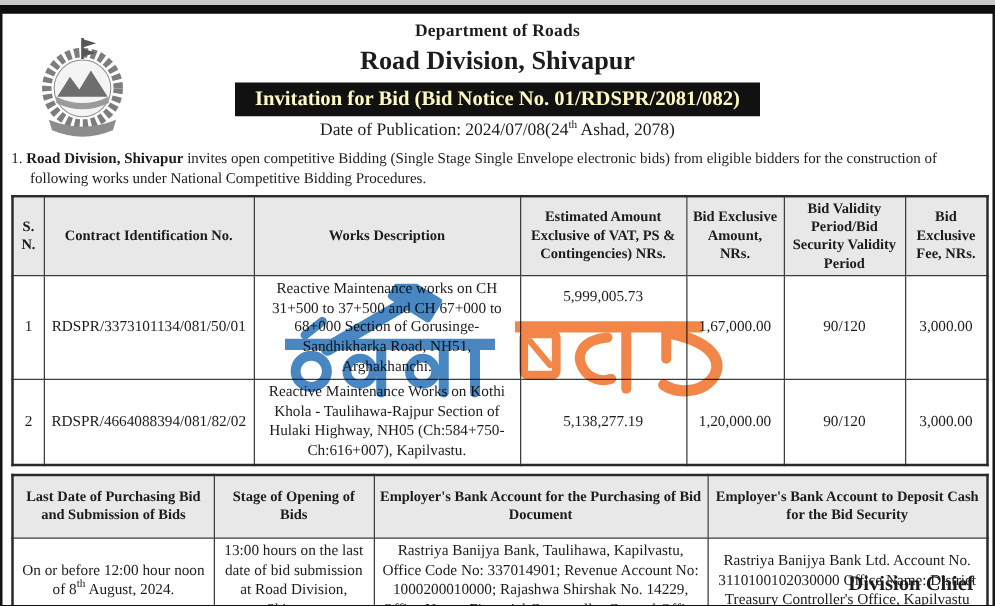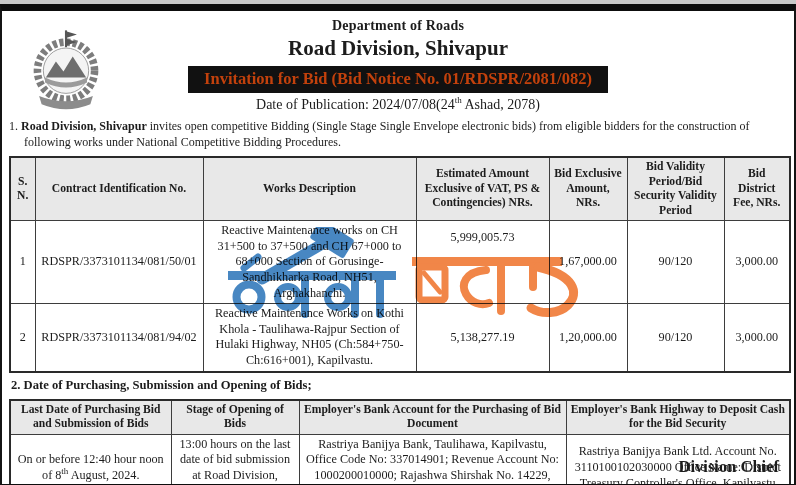--- a/index.html
+++ b/index.html
@@ -8,36 +8,36 @@
     margin:4px auto; background:#ffffff; overflow:hidden;
     border:2px solid #141414; border-top:7px solid #0d0d0d; border-bottom:5px solid #0d0d0d;
     padding:5px 7px 4px 7px;
     font-family:"Liberation Serif","DejaVu Serif",serif; color:#1c1c1c;
   }
   .emblem { position:absolute; left:22px; top:12px; width:84px; height:92px; }
   .hdr { text-align:center; }
   .dept { font-size:14px; font-weight:bold; letter-spacing:.2px; margin-top:2px; }
   .division { font-size:21px; font-weight:bold; margin-top:2px; }
   .banner {
-    display:inline-block; background:var(--banner-bg,#111); color:#c2410c;
+    display:inline-block; background:var(--banner-bg,#111); color:#fef9c3;
     font-size:16.5px; font-weight:bold; padding:3px 16px 4px; margin-top:5px;
   }
   .pubdate { font-size:14px; margin-top:4px; }
   sup { font-size:9px; vertical-align:super; line-height:0; }
   .para { font-size:12px; line-height:1.3; margin-top:6px; padding-left:15px; text-indent:-15px; }
   table { border-collapse:collapse; table-layout:fixed; width:780px; margin-top:6px; }
   th,td { border:1px solid #3d3d3d; text-align:center; vertical-align:middle; padding:2px 4px; overflow:hidden; }
   .t1, .t2 { border:2px solid #2a2a2a; }
   thead th { background:var(--table-header-bg,#e8e8e8); font-size:11.6px; line-height:1.25; font-weight:bold; }
   td { font-size:12.2px; line-height:1.28; }
   .t1 thead tr { height:52px; }
   .t1 .r1 { height:58px; }
   .t1 .r2 { height:62px; }
   .t1 .amt-top { vertical-align:top; padding-top:9px; }
-  .t2 thead tr { height:34px; }
+  .t2 thead tr { height:51px; }
   .t2 tbody tr { height:56px; }
   .sec2 { font-weight:bold; font-size:12.6px; margin-top:5px; padding-left:2px; }
   .chief { position:absolute; right:15px; bottom:7px; font-weight:bold; font-size:16.5px;text-align:center; }
   .watermark {
     position:absolute; left:226px; top:216px; width:362px; height:94px;
     opacity:.88; mix-blend-mode:multiply; pointer-events:none; z-index:6;
   }
 </style>
 </head>
 <body>
@@ -84,68 +84,64 @@
         <col style="width:66px">
     </colgroup>
     <thead>
       <tr>
         <th>S. N.</th>
         <th>Contract Identification No.</th>
         <th>Works Description</th>
         <th>Estimated Amount Exclusive of VAT, PS &amp; Contingencies) NRs.</th>
         <th>Bid Exclusive Amount, NRs.</th>
         <th>Bid Validity Period/Bid Security Validity Period</th>
-        <th>Bid District Fee, NRs.</th>
+        <th>Bid Exclusive Fee, NRs.</th>
       </tr>
     </thead>
     <tbody>
       <tr class="r1">
         <td>1</td>
         <td>RDSPR/3373101134/081/50/01</td>
         <td>Reactive Maintenance works on CH 31+500 to 37+500 and CH 67+000 to 68+000 Section of Gorusinge-Sandhikharka Road, NH51, Arghakhanchi.</td>
         <td class="amt-top">5,999,005.73</td>
         <td>1,67,000.00</td>
         <td>90/120</td>
         <td>3,000.00</td>
       </tr>
       <tr class="r2">
         <td>2</td>
-        <td>RDSPR/3373101134/081/94/02</td>
-        <td>Reactive Maintenance Works on Kothi Khola - Taulihawa-Rajpur Section of Hulaki Highway, NH05 (Ch:584+750-Ch:616+001), Kapilvastu.</td>
+        <td>RDSPR/4664088394/081/82/02</td>
+        <td>Reactive Maintenance Works on Kothi Khola - Taulihawa-Rajpur Section of Hulaki Highway, NH05 (Ch:584+750-Ch:616+007), Kapilvastu.</td>
         <td>5,138,277.19</td>
         <td>1,20,000.00</td>
         <td>90/120</td>
         <td>3,000.00</td>
       </tr>
     </tbody>
   </table>
 
-  <div class="sec2">
-    <span>2.</span>
-    <span>Date of Purchasing, Submission and Opening of Bids;</span>
-  </div>
 
   <table class="t2">
     <colgroup>
       <col style="width:161px">
         <col style="width:128px">
         <col style="width:267px">
         <col style="width:224px">
     </colgroup>
     <thead>
       <tr>
         <th>Last Date of Purchasing Bid and Submission of Bids</th>
         <th>Stage of Opening of Bids</th>
         <th>Employer's Bank Account for the Purchasing of Bid Document</th>
-        <th>Employer's Bank Highway to Deposit Cash for the Bid Security</th>
+        <th>Employer's Bank Account to Deposit Cash for the Bid Security</th>
       </tr>
     </thead>
     <tbody>
       <tr>
-        <td><span>On or before 12:40 hour noon of 8</span><sup>th</sup><span> August, 2024.</span></td>
+        <td><span>On or before 12:00 hour noon of 8</span><sup>th</sup><span> August, 2024.</span></td>
         <td>13:00 hours on the last date of bid submission at Road Division, Shivapur</td>
         <td>Rastriya Banijya Bank, Taulihawa, Kapilvastu, Office Code No: 337014901; Revenue Account No: 1000200010000; Rajashwa Shirshak No. 14229, Office Name: Financial Comptroller General Office</td>
         <td>Rastriya Banijya Bank Ltd. Account No. 3110100102030000 Office Name: District Treasury Controller's Office, Kapilvastu</td>
       </tr>
     </tbody>
   </table>
 
   <div class="chief">Division Chief</div>
 
   <div class="watermark">

